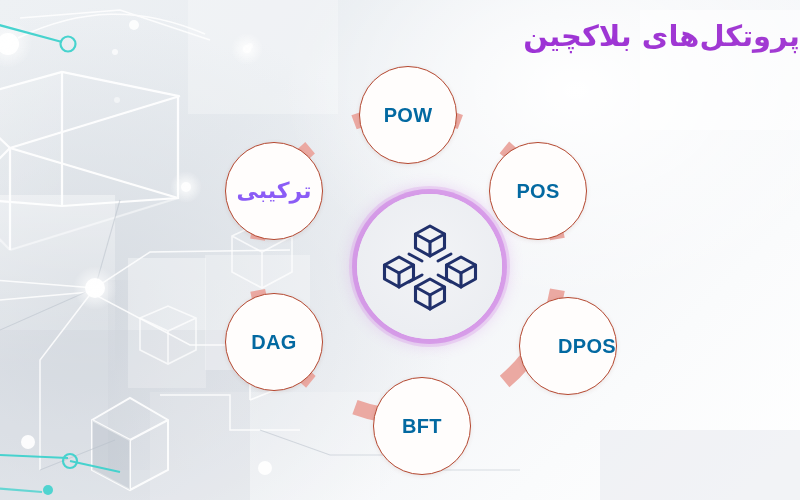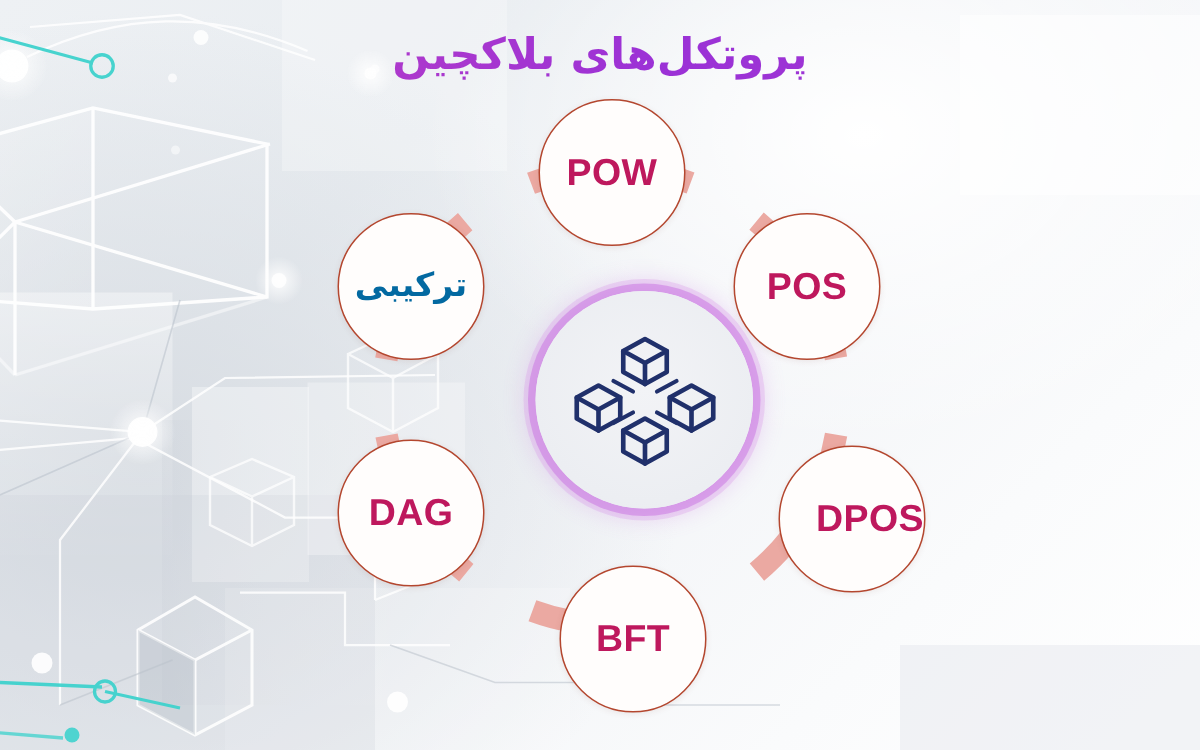--- a/index.html
+++ b/index.html
@@ -28,21 +28,21 @@
     inset: 0;
     pointer-events: none;
   }
 
   
   .title {
     position: absolute;
     top: 18px;
     left: 0;
     width: 100%;
-    text-align: center;
+    text-align: right;
     direction: rtl;
     font-size: 29px;
     font-weight: bold;
     letter-spacing: 0px;
     background: linear-gradient(90deg, #e98b35 0%, #b83ec6 18%, #9b31d6 55%, #a23bd2 100%);
     -webkit-background-clip: text;
     background-clip: text;
     color: transparent;
     -webkit-text-fill-color: transparent;
     line-height: 1.3;
@@ -90,32 +90,32 @@
     margin-top: -48px;
     border-radius: 50%;
     background: #fffdfc;
     border: 1.6px solid #b4472f;
     display: flex;
     align-items: center;
     justify-content: center;
     box-shadow: 0 1px 4px rgba(120,60,50,0.10);
   }
   .node-label {
-    font-size: 25px;
+    font-size: 20px;
     font-weight: bold;
-    color: #be185d;
+    color: #0369a1;
     letter-spacing: 0.3px;
     line-height: 1;
     font-family: "Liberation Sans", sans-serif;
   }
   .node-label.fa {
     direction: rtl;
     font-family: "DejaVu Sans", sans-serif;
     font-size: 22px;
-    color: #0369a1;
+    color: #8b5cf6;
   }
 
   .n-pow   { left: 202px; top: 52px; }
   .n-pos   { left: 332px; top: 128px; align-items: center; }
   .n-dpos  { left: 362px; top: 283px; justify-content: flex-end; }
   .n-bft   { left: 216px; top: 363px; }
   .n-dag   { left: 68px;  top: 279px; }
   .n-hyb   { left: 68px;  top: 128px; }
 </style>
 </head>

